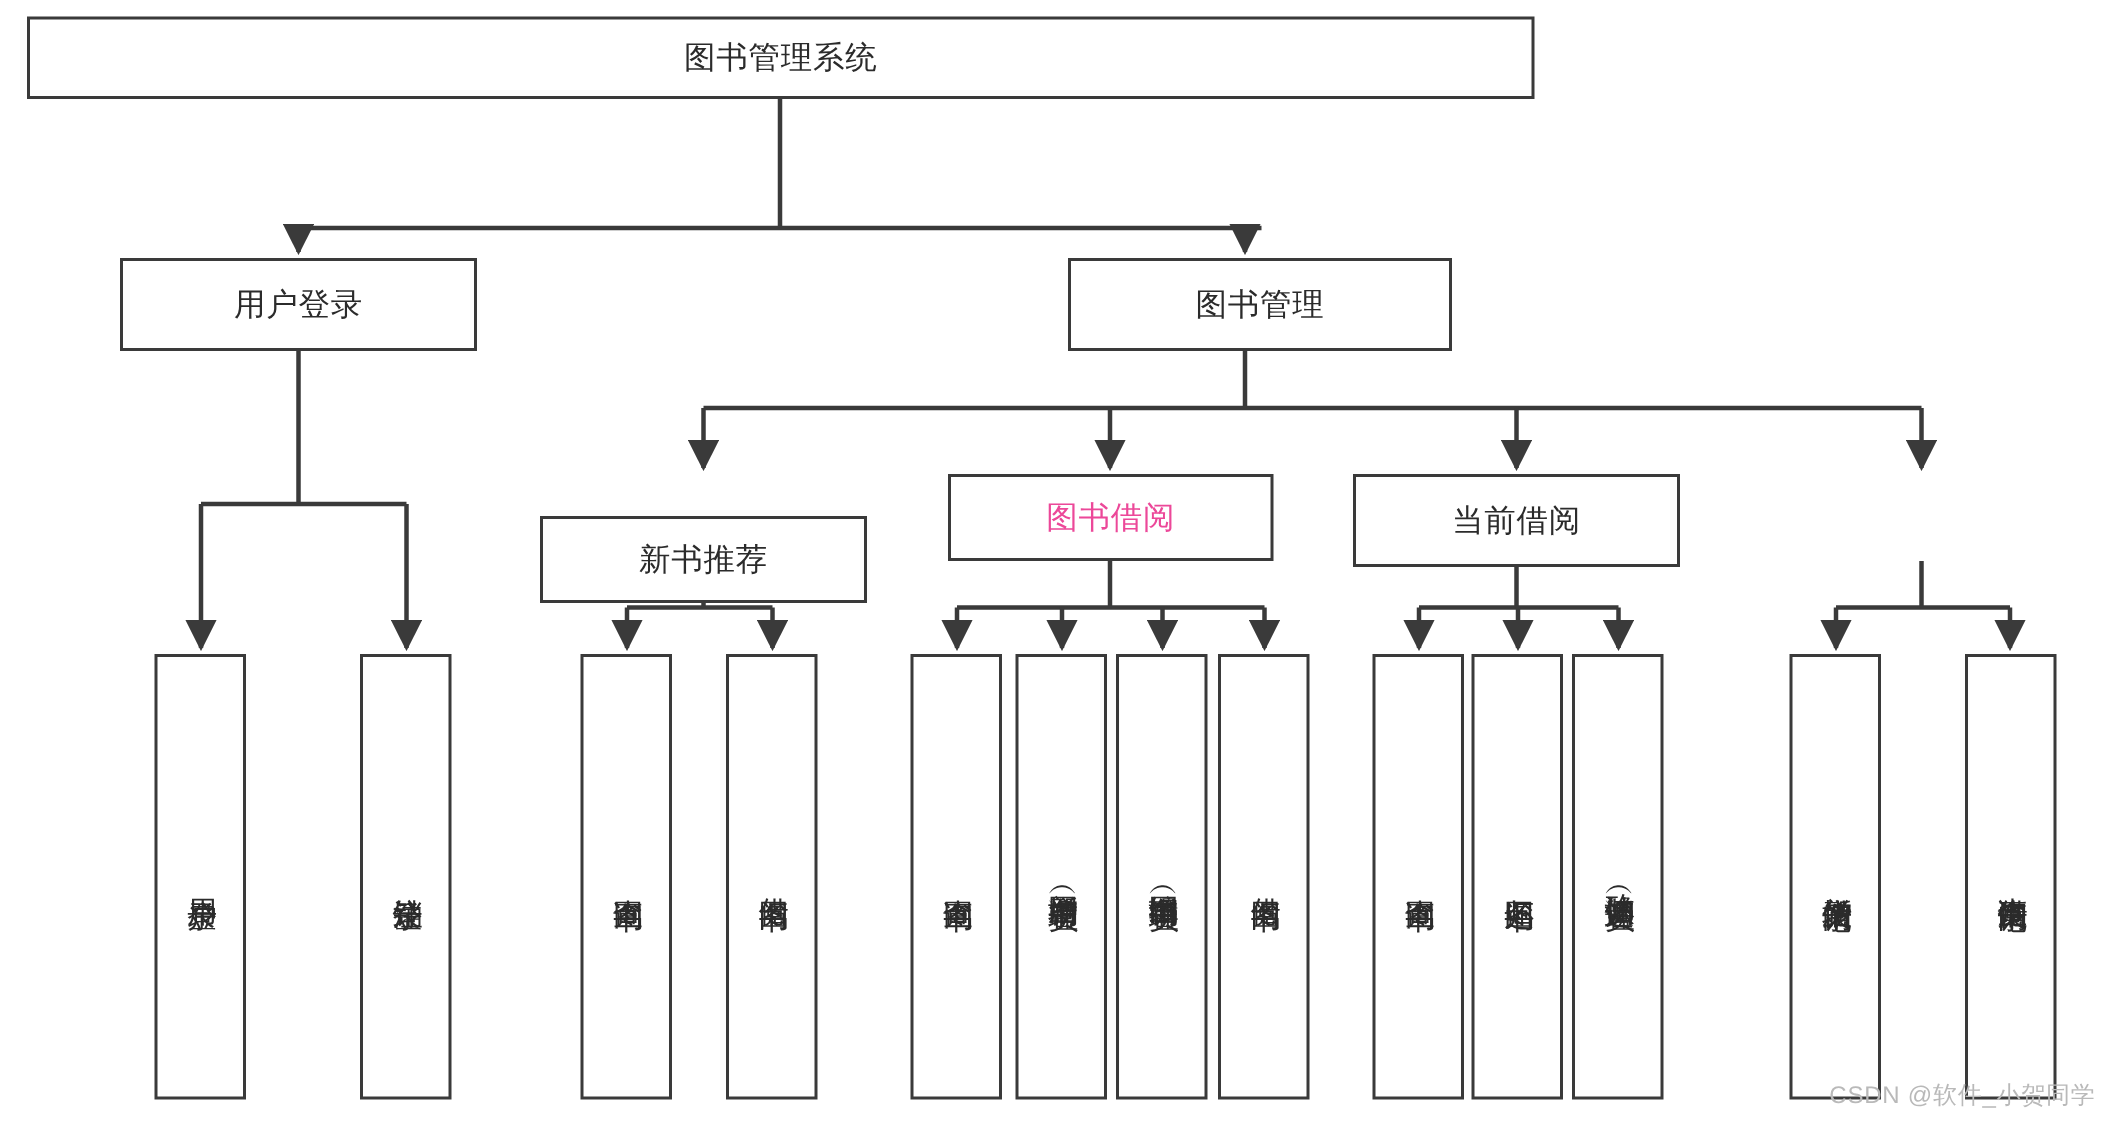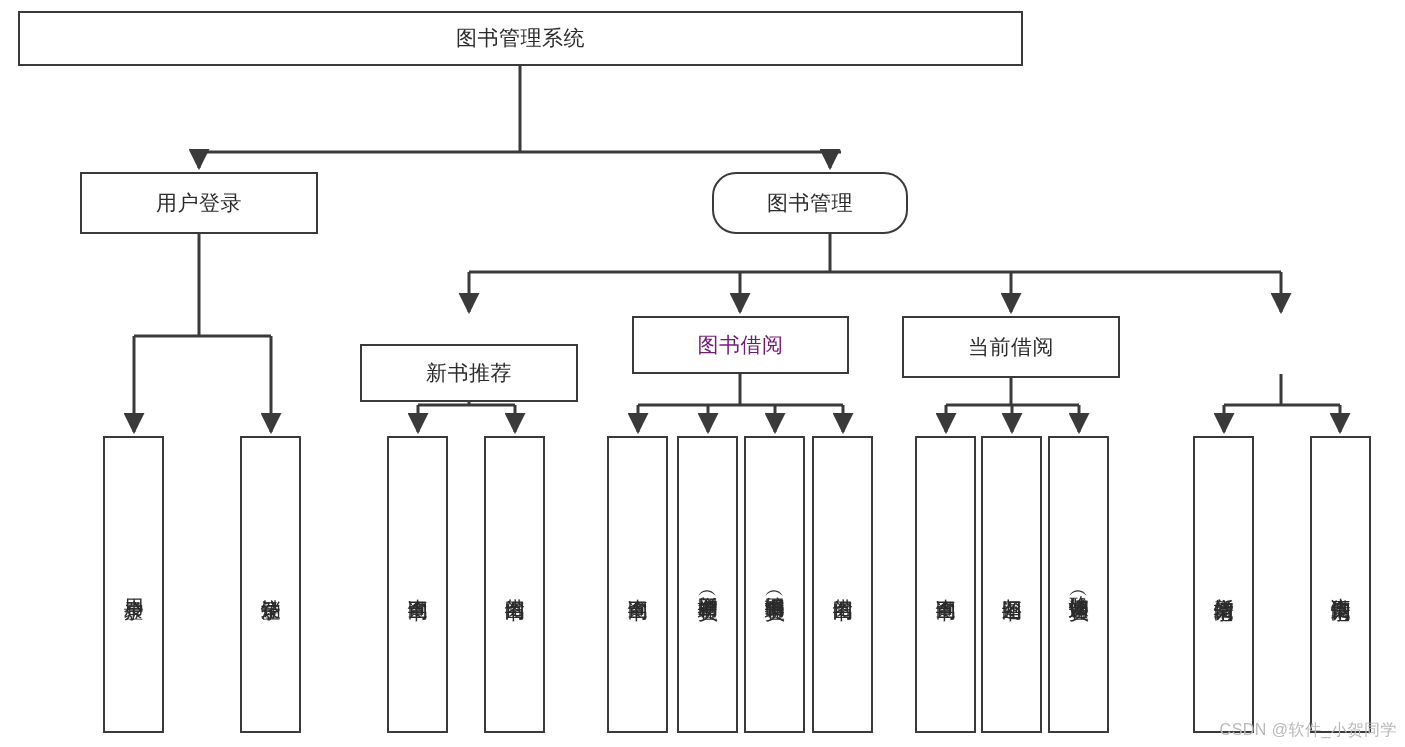--- a/index.html
+++ b/index.html
@@ -122,29 +122,29 @@
   </svg>
 
   <div class="node horiz" style="left: 18px; top: 11px; width: 1005px; height: 55px; border-color: rgb(58, 58, 58); color: rgb(43, 43, 43); background: rgb(255, 255, 255);">
     <span class="label">图书管理系统</span>
   </div>
 
   <div class="node horiz" style="left: 80px; top: 172px; width: 238px; height: 62px; border-color: rgb(58, 58, 58); color: rgb(43, 43, 43); background: rgb(255, 255, 255);">
     <span class="label">用户登录</span>
   </div>
 
-  <div class="node horiz" style="left: 712px; top: 172px; width: 196px; height: 62px; border-color: rgb(58, 58, 58); color: rgb(43, 43, 43); background: rgb(255, 255, 255); border-radius: 24px;">
+  <div class="node horiz" style="left: 712px; top: 172px; width: 256px; height: 62px; border-color: rgb(58, 58, 58); color: rgb(43, 43, 43); background: rgb(255, 255, 255);">
     <span class="label">图书管理</span>
   </div>
 
   <div class="node horiz" style="left: 360px; top: 316px; width: 218px; height: 58px; border-color: rgb(58, 58, 58); color: rgb(43, 43, 43); background: rgb(255, 255, 255); margin-top: 28px;">
     <span class="label">新书推荐</span>
   </div>
 
-  <div class="node horiz" style="left: 632px; top: 316px; width: 217px; height: 58px; border-color: rgb(58, 58, 58); color: #701a75; background: rgb(255, 255, 255);">
+  <div class="node horiz" style="left: 632px; top: 316px; width: 217px; height: 58px; border-color: rgb(58, 58, 58); color: #ec4899; background: rgb(255, 255, 255);">
     <span class="label">图书借阅</span>
   </div>
 
   <div class="node horiz" style="left: 902px; top: 316px; width: 218px; height: 62px; border-color: rgb(58, 58, 58); color: rgb(43, 43, 43); background: rgb(255, 255, 255);">
     <span class="label">当前借阅</span>
   </div>
 
 
   <div class="node vert" style="left: 103px; top: 436px; width: 61px; height: 297px; border-color: rgb(58, 58, 58); color: rgb(43, 43, 43); background: rgb(255, 255, 255);">
     <span class="label">用户登录</span>

